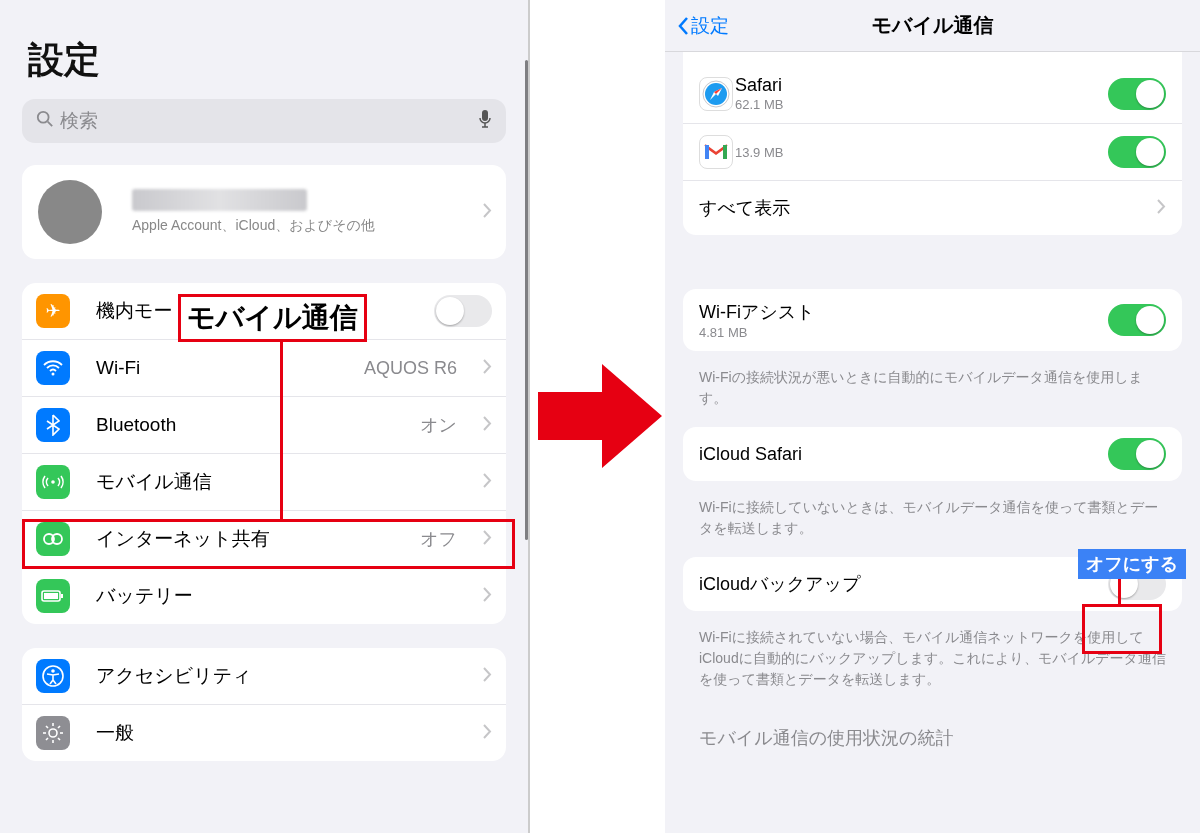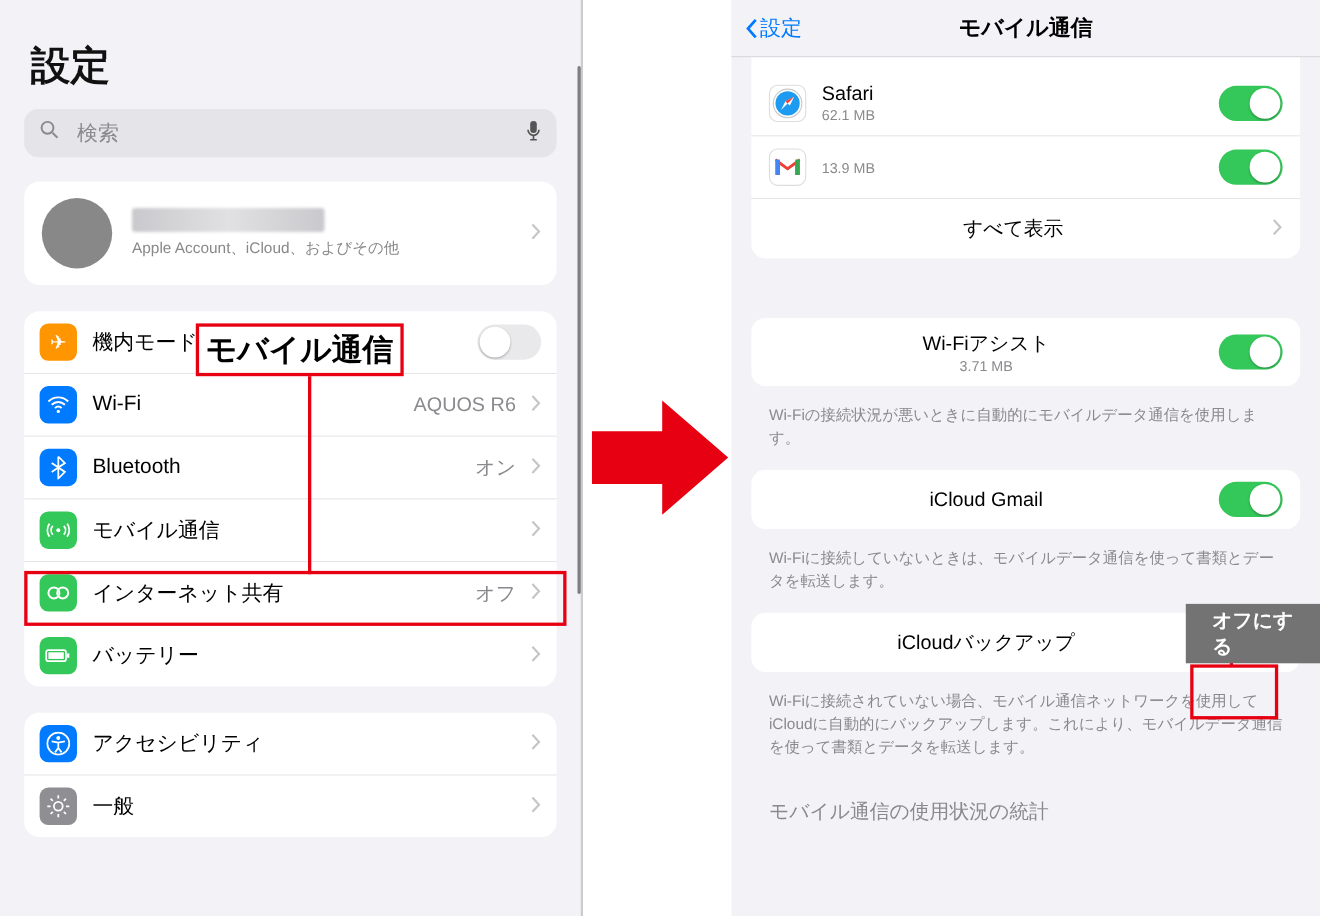--- a/index.html
+++ b/index.html
@@ -18,32 +18,32 @@
     top: 0;
     bottom: 0;
     background: #f2f2f7;
   }
   .panel.left { left: 0; width: 530px; padding: 0 16px 0 16px; border-right:2px solid #ccc; }
   .panel.right { left: 665px; right: 0; }
 
   
   .left h1.title { font-size: 36px; font-weight: 700; color:#111; padding: 36px 12px 14px 12px; }
   .search {
-    display: flex; align-items: center; gap: 16px;
+    display: flex; align-items: center; gap: 6px;
     background: #e4e4e9; border-radius: 13px; height: 44px;
     padding: 0 14px; margin: 0 6px 22px 6px;
   }
   .search .mag { color:#8a8a8e; font-size:20px; }
   .search .ph { color:#8a8a8e; font-size:19px; flex:1; }
   .search .mic { color:#555; font-size:18px; }
 
   .card { background:#fff; border-radius:14px; margin:0 6px 24px 6px; }
   .row {
     display:flex; align-items:center; padding:11px 14px;
-    border-bottom:1px solid #e5e5ea; min-height:54px; gap:14px;
+    border-bottom:1px solid #e5e5ea; min-height:54px; gap:26px;
     position:relative;
   }
   .row:last-child { border-bottom:none; }
   .row .icon { width:34px; height:34px; border-radius:8px; display:flex;align-items:center;justify-content:center;font-size:18px;color:#fff; flex-shrink:0;}
   .row .label { flex:1; font-size:19px; }
   .row .value { color:#8a8a8e; font-size:18px; }
   .chev { color:#c6c6c8; }
 
   .avatar { width:64px; height:64px; border-radius:50%; background:#888; margin:4px 2px 4px 2px; }
   .profile-row .texts { flex:1; padding-left:2px;}
@@ -64,39 +64,39 @@
 
   
   .ic-airplane{background:#ff9500;} .ic-wifi{background:#007aff;} .ic-bt{background:#007aff;}
   .ic-cell{background:#34c759;} .ic-hotspot{background:#34c759;} .ic-battery{background:#34c759;}
   .ic-general{background:#8e8e93;} .ic-acc{background:#007aff;}
   .ic-safari{background:#fff;border:1px solid #ddd;} .ic-gmail{background:#fff;border:1px solid #ddd;}
 
   
   .redbox { position:absolute; border:3px solid #e60012; pointer-events:none; z-index:50;}
   .redcallout {
-    position:absolute; z-index:55; background:#737373; color:#fff;
-    font-size:18px; font-weight:700; padding:3px 24px;
+    position:absolute; z-index:55; background:#3b82f6; color:#fff;
+    font-size:18px; font-weight:700; padding:3px 8px;
   }
   .redline { position:absolute; background:#e60012; z-index:49; }
 
   .arrow {
     position:absolute; left:538px; top:356px; width:124px; height:120px; z-index:40;
   }
 
   
   .nav { height:52px; display:flex; align-items:center; justify-content:center; position:relative; background:#f2f2f7; border-bottom:1px solid #d8d8dc;}
   .nav .back { position:absolute; left:12px; color:#007aff; font-size:19px; display:flex; align-items:center; gap:2px;}
   .nav .title { font-size:20px; font-weight:600; }
 
   .scroll { position:absolute; top:52px; left:0; right:0; bottom:0; overflow:hidden;}
   .rcard { background:#fff; border-radius:13px; margin:0 18px 14px 18px; }
   .rcard.first { border-top-left-radius:0;border-top-right-radius:0; margin-top:0;}
-  .rrow { display:flex; align-items:center; padding:11px 16px; min-height:54px; gap:14px; border-bottom:1px solid #e5e5ea; position:relative;}
-  .rrow:last-child{border-bottom:none;text-align:center;}
+  .rrow { display:flex; align-items:center; padding:11px 16px; min-height:54px; gap:2px; border-bottom:1px solid #e5e5ea; position:relative;}
+  .rrow:last-child{border-bottom:none;}
   .rrow .txts{flex:1;}
   .rrow .name{font-size:18px;}
   .rrow .sub{font-size:13px;color:#8a8a8e;margin-top:1px;}
   .appicon{width:34px;height:34px;border-radius:8px;display:flex;align-items:center;justify-content:center;flex-shrink:0;}
   .footer-note{color:#8a8a8e;font-size:14px;line-height:1.5;padding:2px 34px 18px 34px;}
   .sechead{color:#8a8a8e;font-size:18px;padding:18px 34px 6px 34px;}
 
   
   .scrollbar-l{position:absolute; right:0px; top:60px; width:3px; height:480px; background:#7f7f82; border-radius:2px;}
 
@@ -318,33 +318,33 @@
             </svg></span>
       </div>
     </div>
 
     <div style="height:40px;"></div>
 
     <div class="rcard">
       <div class="rrow">
         <div class="txts">
             <div class="name">Wi-Fiアシスト</div>
-            <div class="sub">3.71 MB</div>
+            <div class="sub">4.81 MB</div>
           </div>
         <div class="toggle on">
             <div class="knob"></div>
           </div>
       </div>
     </div>
     <div class="footer-note">Wi-Fiの接続状況が悪いときに自動的にモバイルデータ通信を使用します。</div>
 
     <div class="rcard">
       <div class="rrow">
         <div class="txts">
-            <div class="name">iCloud Gmail</div>
+            <div class="name">iCloud Safari</div>
           </div>
         <div class="toggle on">
             <div class="knob"></div>
           </div>
       </div>
     </div>
     <div class="footer-note">Wi-Fiに接続していないときは、モバイルデータ通信を使って書類とデータを転送します。</div>
 
     <div class="rcard">
       <div class="rrow">

